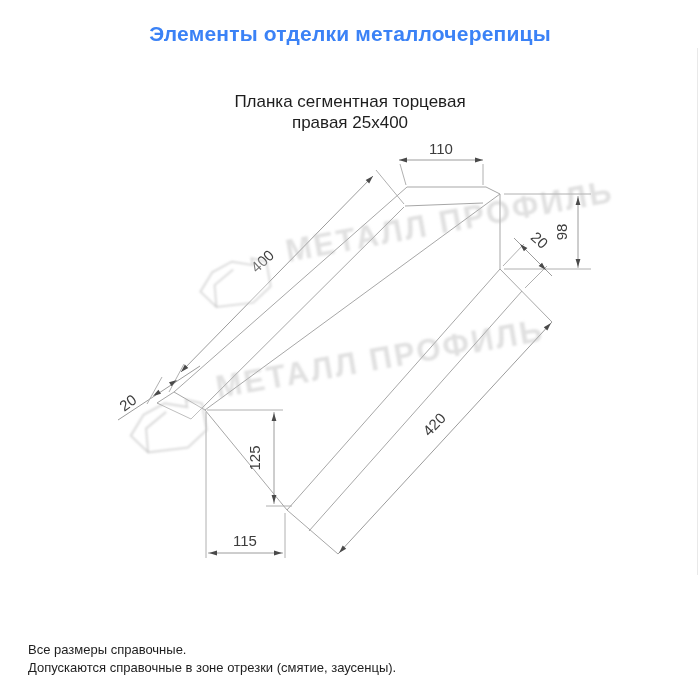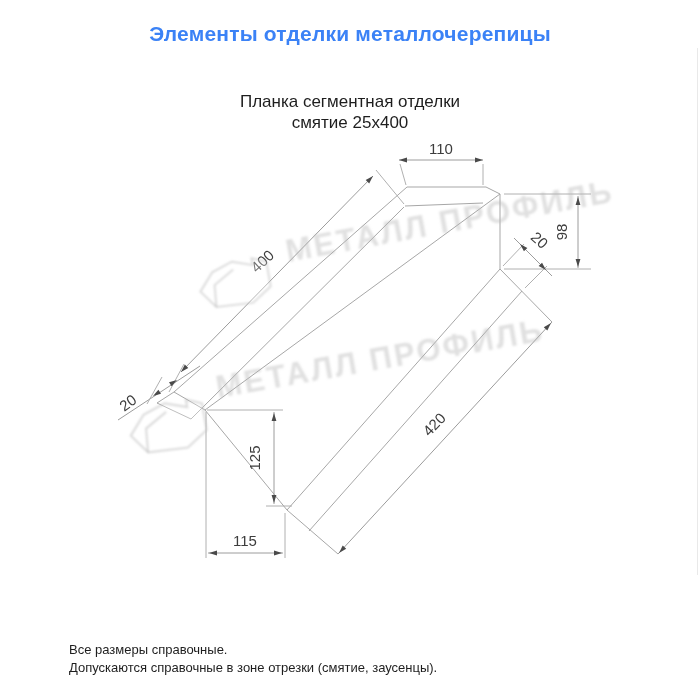--- a/index.html
+++ b/index.html
@@ -2,21 +2,21 @@
 <html><head>
 <meta charset="utf-8">
 <style>
   html,body{margin:0;padding:0;background:#fff;}
   .canvas{position:relative;width:700px;height:700px;background:#ffffff;
           font-family:"Liberation Sans",sans-serif;overflow:hidden;}
   .page-title{position:absolute;top:22px;left:0;width:100%;text-align:center;
               font-size:21px;font-weight:bold;color:#3b82f6;letter-spacing:.2px;}
   .product-name{position:absolute;top:91px;left:0;width:100%;text-align:center;
                 font-size:17px;color:#1e1e1e;line-height:21px;}
-  .footnotes{position:absolute;left:28px;top:641px;font-size:13px;color:#1e1e1e;line-height:18px;margin-left:41px;}
+  .footnotes{position:absolute;left:28px;top:641px;font-size:13px;color:#1e1e1e;line-height:18px;}
   svg{position:absolute;left:0;top:0;}
   .partline{stroke:#a7a7a7;stroke-width:1;fill:none;}
   .dimline{stroke:#9c9c9c;stroke-width:1;fill:none;}
   .extline{stroke:#a7a7a7;stroke-width:0.9;fill:none;}
   .arrow{fill:#4a4a4a;}
   .dimtext{font-family:"Liberation Sans",sans-serif;font-size:15px;fill:#3d3d3d;}
   .wmtext{font-family:"Liberation Sans",sans-serif;font-size:31px;font-weight:bold;
           letter-spacing:2.5px;fill:#b5b5b5;opacity:.42;}
   .wmlogo{stroke:#bdbdbd;stroke-width:2;fill:rgba(255,255,255,.5);opacity:.55;}
   .edge-artifact{stroke:#e9e9e9;stroke-width:1;}
@@ -134,22 +134,22 @@
         <path class="wmlogo" d="M0,26 L15,9 L36,2 L56,9 L56,2 L70,8 L70,33 L50,46 L13,44 Z"></path>
         <path class="wmlogo" d="M13,44 L15,22 L36,10"></path>
       </g>
       <text class="wmtext" transform="translate(218,398) rotate(-10)">МЕТАЛЛ ПРОФИЛЬ</text>
     </g>
   </svg>
 
   <div class="page-title">Элементы отделки металлочерепицы</div>
 
   <div class="product-name">
-    <div>Планка сегментная отделки</div>
-    <div>смятие 25х400</div>
+    <div>Планка сегментная торцевая</div>
+    <div>правая 25х400</div>
   </div>
 
   <div class="footnotes">
     <div>Все размеры справочные.</div>
     <div>Допускаются справочные в зоне отрезки (смятие, заусенцы).</div>
   </div>
 
 </div>
 
 </body></html>

